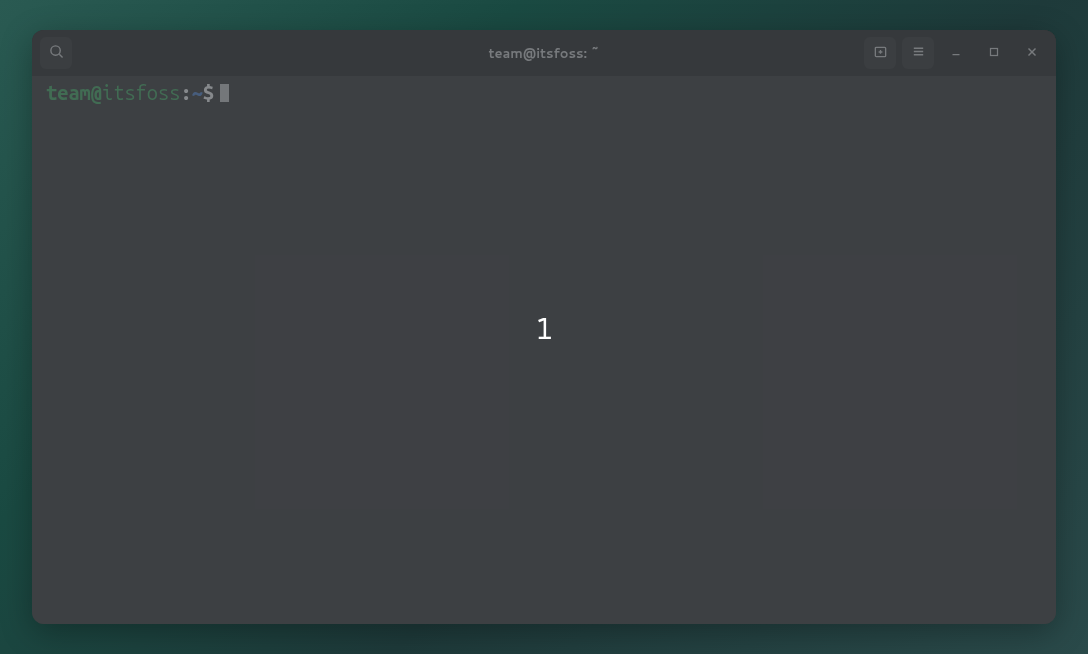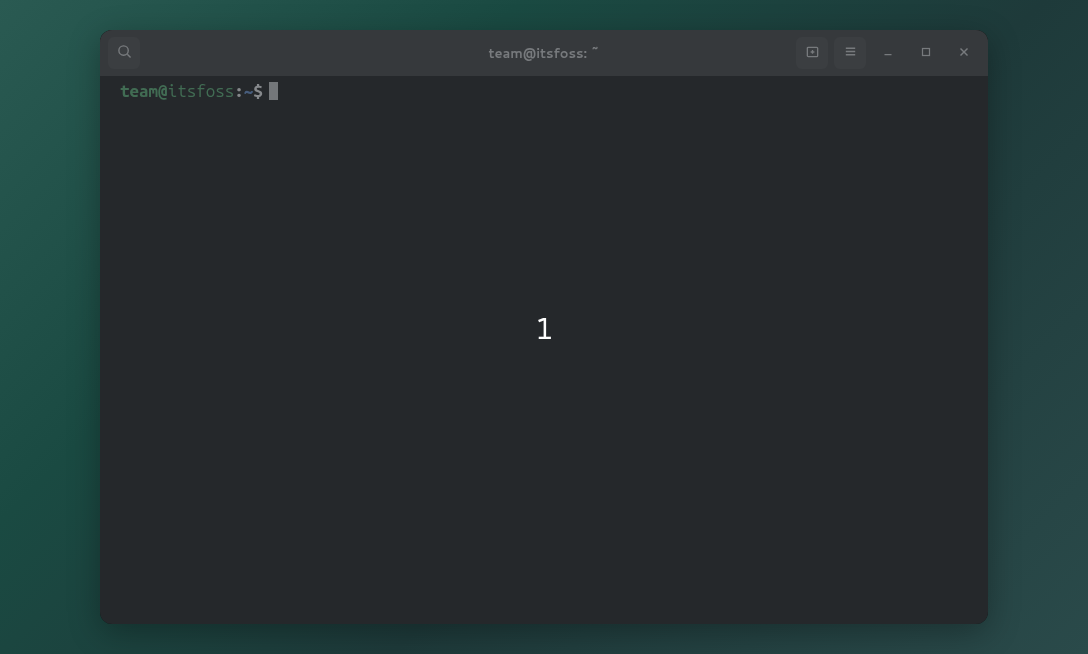--- a/index.html
+++ b/index.html
@@ -11,23 +11,23 @@
       width: 1088px;
       height: 654px;
       background: linear-gradient(135deg, #2a5a52 0%, #1a4a42 30%, #1e3a3a 60%, #2a4a4a 100%);
       display: flex;
       align-items: center;
       justify-content: center;
       font-family: -apple-system, BlinkMacSystemFont, "Segoe UI", Cantarell, sans-serif;
       overflow: hidden;
     }
     .window {
-      width: 888px;
+      width: 1024px;
       height: 594px;
-      background: #000000;
+      background: #404040;
       border-radius: 12px;
       overflow: hidden;
       box-shadow: 0 8px 32px rgba(0,0,0,0.3);
       position: relative;
     }
     .titlebar {
       height: 46px;
       background: #2e2e2e;
       display: flex;
       align-items: center;
@@ -60,23 +60,23 @@
       display: flex;
       align-items: center;
       justify-content: center;
       cursor: pointer;
       color: #d8d8d8;
     }
     .titlebar-button.flat {
       background: transparent;
     }
     .terminal-content {
-      padding: 4px 20px;
+      padding: 4px 14px;
       font-family: "Ubuntu Mono", "DejaVu Sans Mono", monospace;
-      font-size: 17px;
+      font-size: 20px;
       line-height: 1.3;
       height: calc(100% - 46px);
       position: relative;
     }
     .prompt-line {
       display: flex;
       align-items: center;
     }
     .prompt-user {
       color: #4bb36b;

